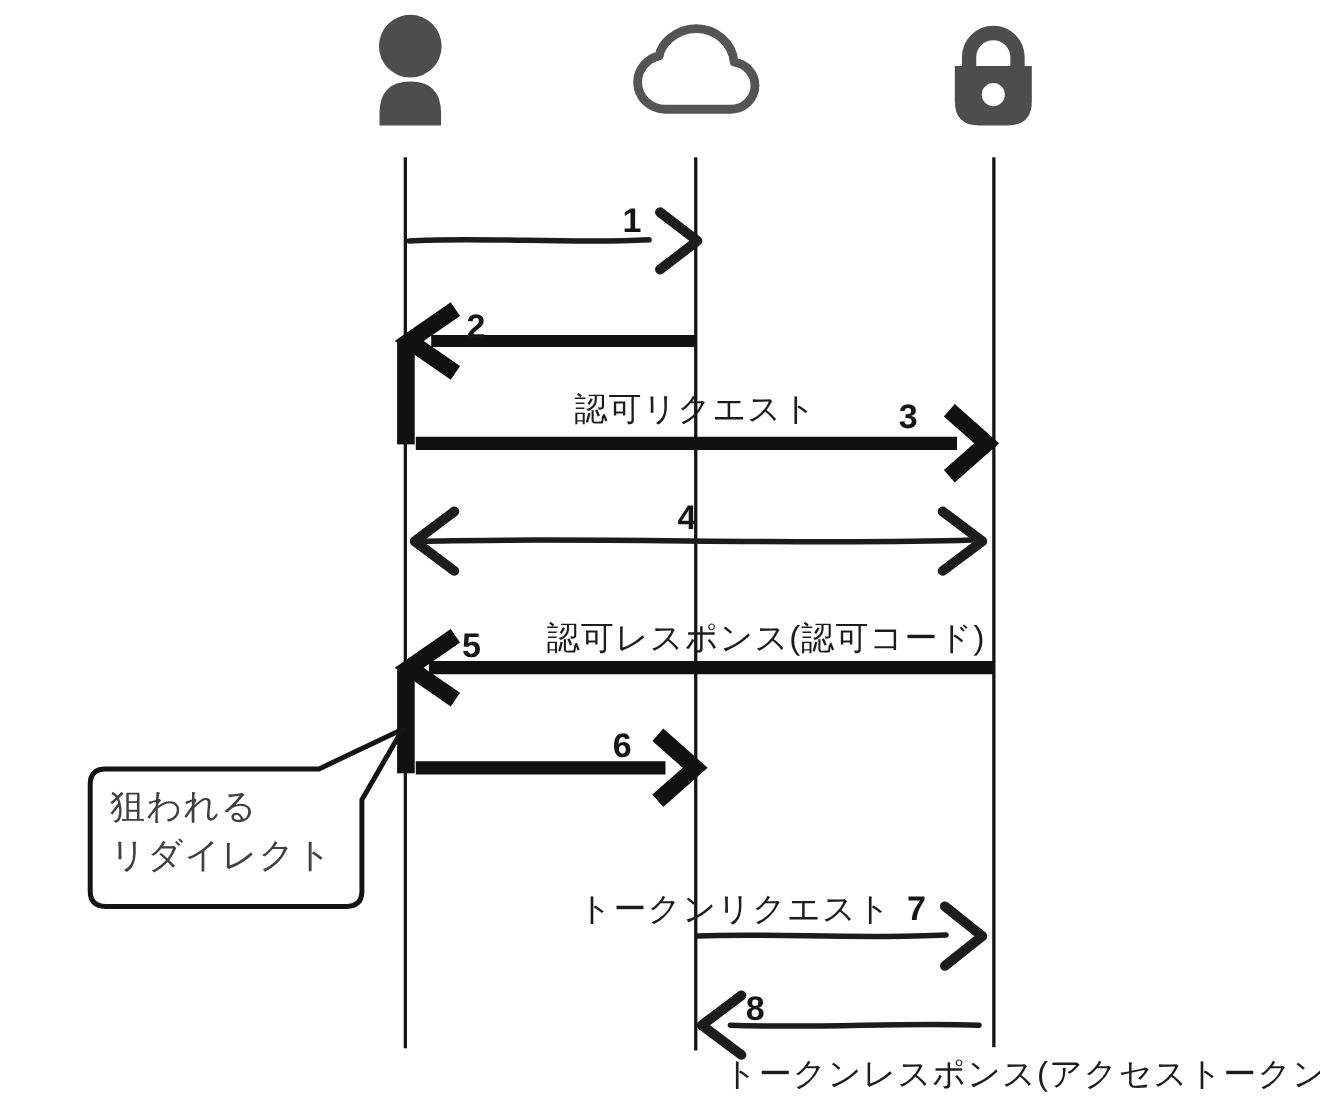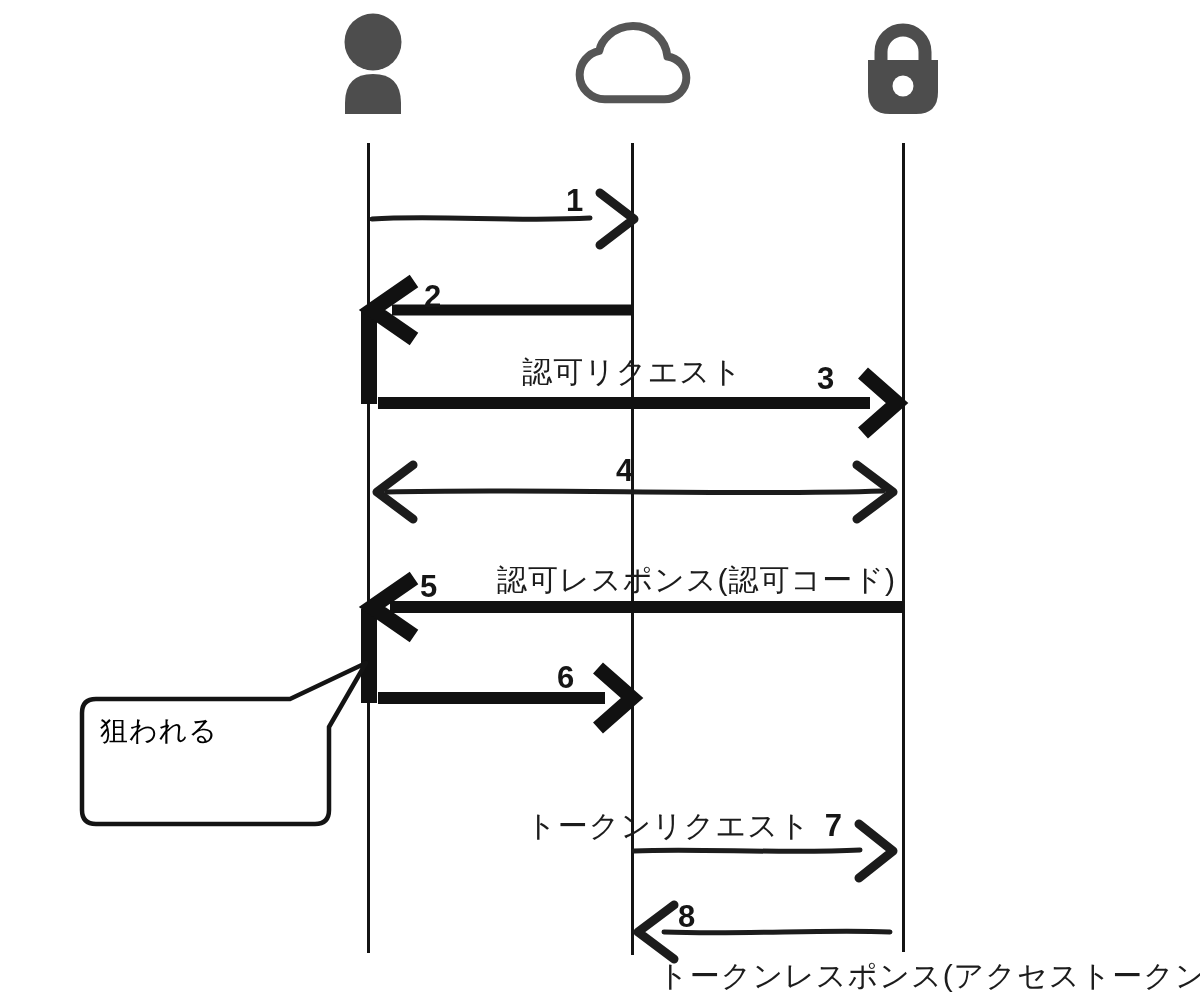--- a/index.html
+++ b/index.html
@@ -6,21 +6,21 @@
   .stage{
     position:relative;width:1200px;height:1005px;background:#ffffff;
     font-family:"Liberation Sans","DejaVu Sans",sans-serif;color:#191919;
     overflow:hidden;
   }
   .abs{position:absolute;}
   .lifeline{width:3px;background:#141414;}
   .act-bar{width:16px;background:#111111;}
   .num{font-size:31px;font-weight:700;white-space:nowrap;color:#161616;}
   .msg-label{font-size:30px;font-weight:500;white-space:nowrap;color:#1c1c1c;letter-spacing:1px;}
-  .note-text{font-size:28px;font-weight:500;white-space:nowrap;color:#000000;letter-spacing:1px;}
+  .note-text{font-size:32px;font-weight:500;white-space:nowrap;color:#404040;letter-spacing:1px;}
   svg{display:block;overflow:visible;}
 </style>
 </head>
 <body>
 
 <div class="stage">
 
   <svg class="abs" style="left:336px;top:13px" width="74" height="101" viewBox="0 0 74 101">
     <circle cx="37" cy="29" r="28.5" fill="#4d4d4d"></circle>
     <path d="M9,101 V90 Q9,61 37,61 Q65,61 65,90 V101 Z" fill="#4d4d4d"></path>
@@ -81,20 +81,21 @@
 
   <svg class="abs" style="left:624px;top:892px" width="272" height="78" viewBox="0 0 272 78">
     <path d="M266,40 C200,37 120,43 40,40" fill="none" stroke="#1c1c1c" stroke-width="5" stroke-linecap="round"></path>
     <path d="M50,13 L14,40 L50,67" fill="none" stroke="#1c1c1c" stroke-width="9" stroke-linecap="round" stroke-linejoin="round"></path>
   </svg>
 
   <svg class="abs" style="left:70px;top:650px" width="310" height="185" viewBox="0 0 310 185">
     <path d="M 26 49 H 220 L 296 13 L 259 77 V 160 Q 259 174 245 174 H 26 Q 12 174 12 160 V 63 Q 12 49 26 49 Z" fill="#ffffff" stroke="#141414" stroke-width="4.5" stroke-linejoin="round"></path>
   </svg>
   <div class="abs note-text" style="left:100px;top:712px">狙われる</div>
+  <div class="abs note-text" style="left:100px;top:756px">リダイレクト</div>
 
   <div class="abs num" style="left:566px;top:183px">1</div>
   <div class="abs num" style="left:424px;top:279px">2</div>
   <div class="abs num" style="left:817px;top:361px">3</div>
   <div class="abs num" style="left:616px;top:453px">4</div>
   <div class="abs num" style="left:420px;top:569px">5</div>
   <div class="abs num" style="left:557px;top:660px">6</div>
   <div class="abs num" style="left:678px;top:899px">8</div>
 
   <div class="abs msg-label" style="left:460px;top:352px;width:345px;text-align:center">認可リクエスト</div>

